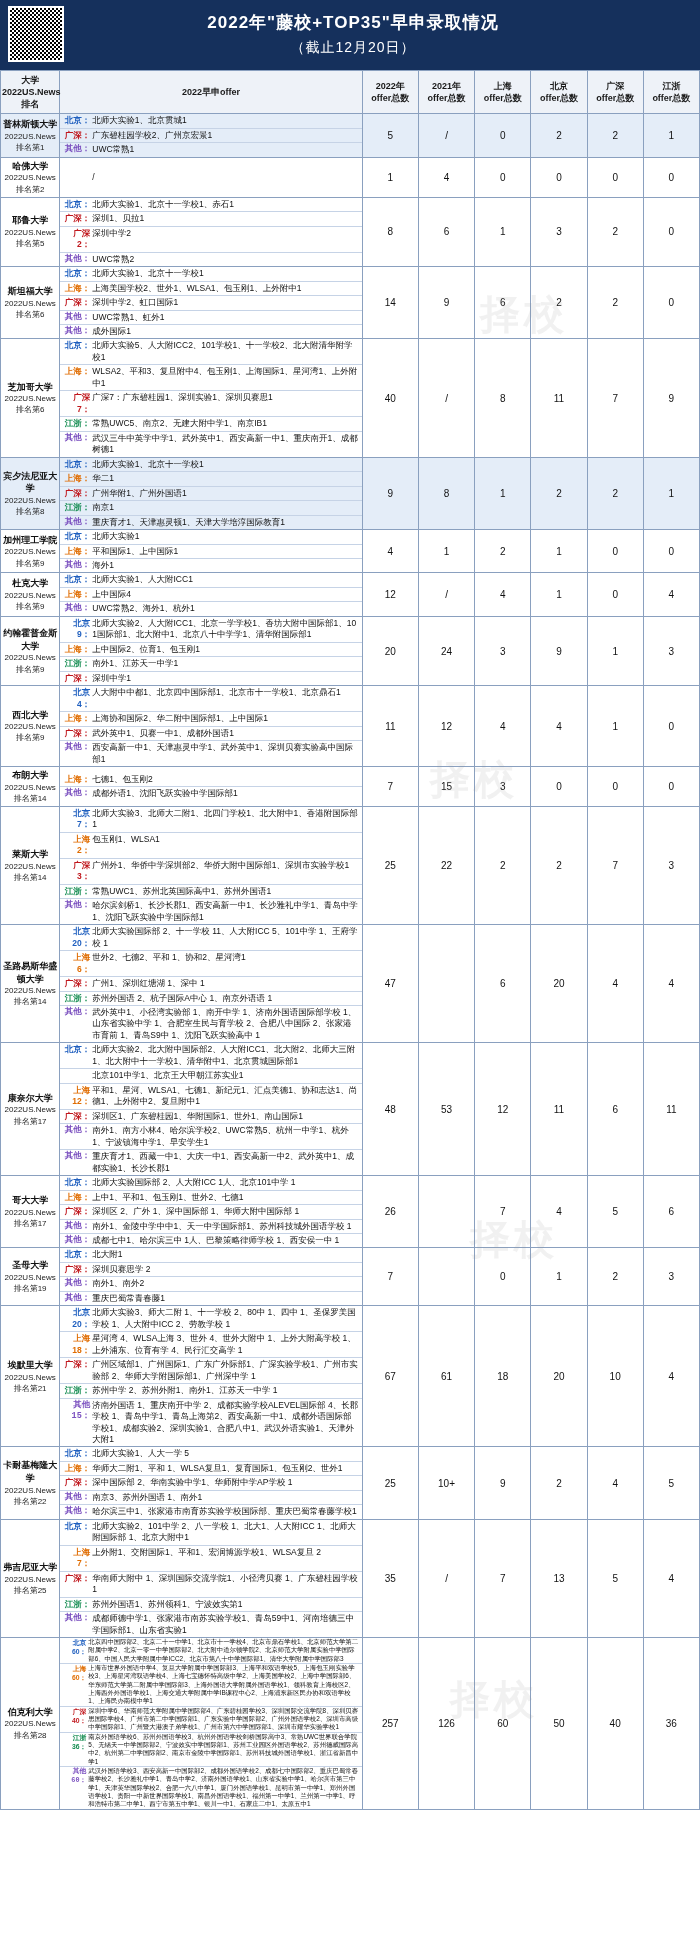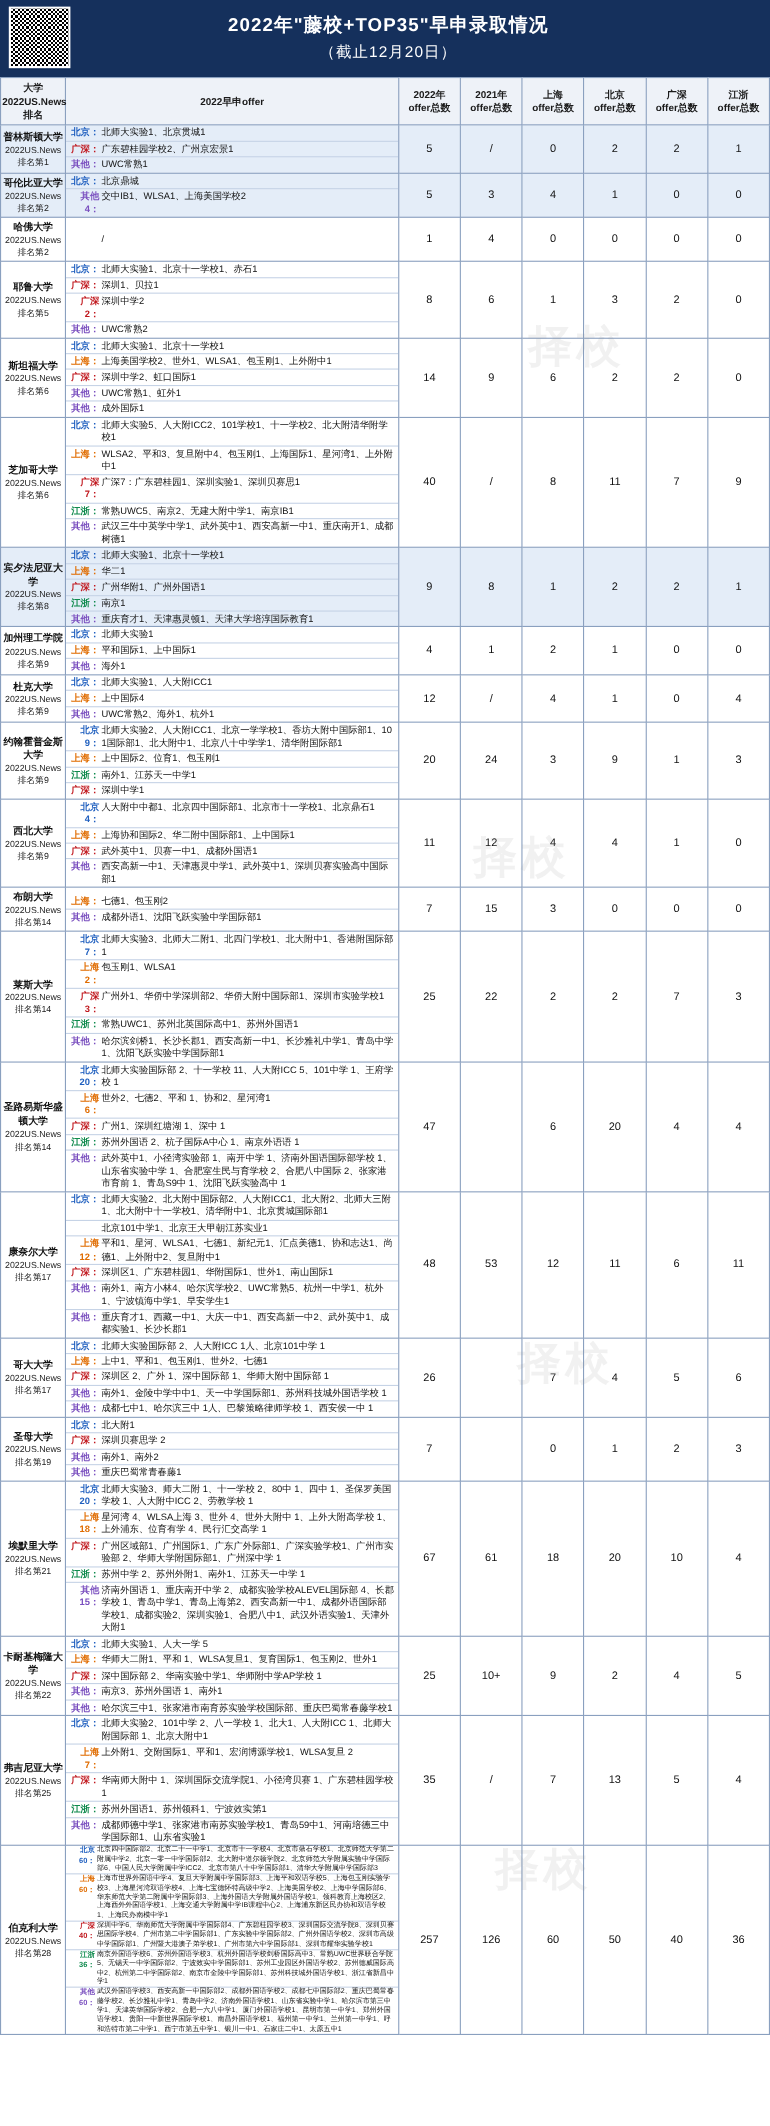--- a/index.html
+++ b/index.html
@@ -119,21 +119,21 @@
   .otext {
     flex: 1;
     font-size: 8.5px;
     color: #111;
     word-break: break-all;
   }
   .lb-bj { color: #1f5fbf; text-align: right; }
   .lb-sh { color: #e06c00; }
   .lb-gd { color: #c0171d; }
   .lb-js { color: #0f8a4d; }
-  .lb-qt { color: #7a4fbf; }
+  .lb-qt { color: #7a4fbf; font-family: Liberation Mono, monospace; }
   .row-hl td { background: #e4edf8; }
   
   .dense .orow { min-height: 10px; padding: 0 2px; }
   .dense .otext { font-size: 6.4px; line-height: 1.3; }
   .dense .olabel { font-size: 6.8px; flex: 0 0 26px; }
   
   .wm {
     position: absolute;
     font-size: 40px;
     color: rgba(150,150,150,0.13);
@@ -221,42 +221,20 @@
               <span class="otext">UWC常熟1</span>
             </div>
           </td>
           <td class="num">5</td>
           <td class="num">/</td>
           <td class="num">0</td>
           <td class="num">2</td>
           <td class="num">2</td>
           <td class="num">1</td>
         </tr>
-        <tr class="row-hl">
-          <td class="univ">
-            <span class="uname">哥伦比亚大学</span>
-            <span class="urank">2022US.News排名第2</span>
-          </td>
-          <td class="offers">
-            <div class="orow">
-              <span class="olabel lb-bj">北京：</span>
-              <span class="otext">北京鼎城</span>
-            </div>
-            <div class="orow">
-              <span class="olabel lb-qt">其他4：</span>
-              <span class="otext">交中IB1、WLSA1、上海美国学校2</span>
-            </div>
-          </td>
-          <td class="num">5</td>
-          <td class="num">3</td>
-          <td class="num">4</td>
-          <td class="num">1</td>
-          <td class="num">0</td>
-          <td class="num">0</td>
-        </tr>
         <tr>
           <td class="univ">
             <span class="uname">哈佛大学</span>
             <span class="urank">2022US.News排名第2</span>
           </td>
           <td class="offers">
             <div class="orow">
               <span class="olabel "></span>
               <span class="otext">/</span>
             </div>

